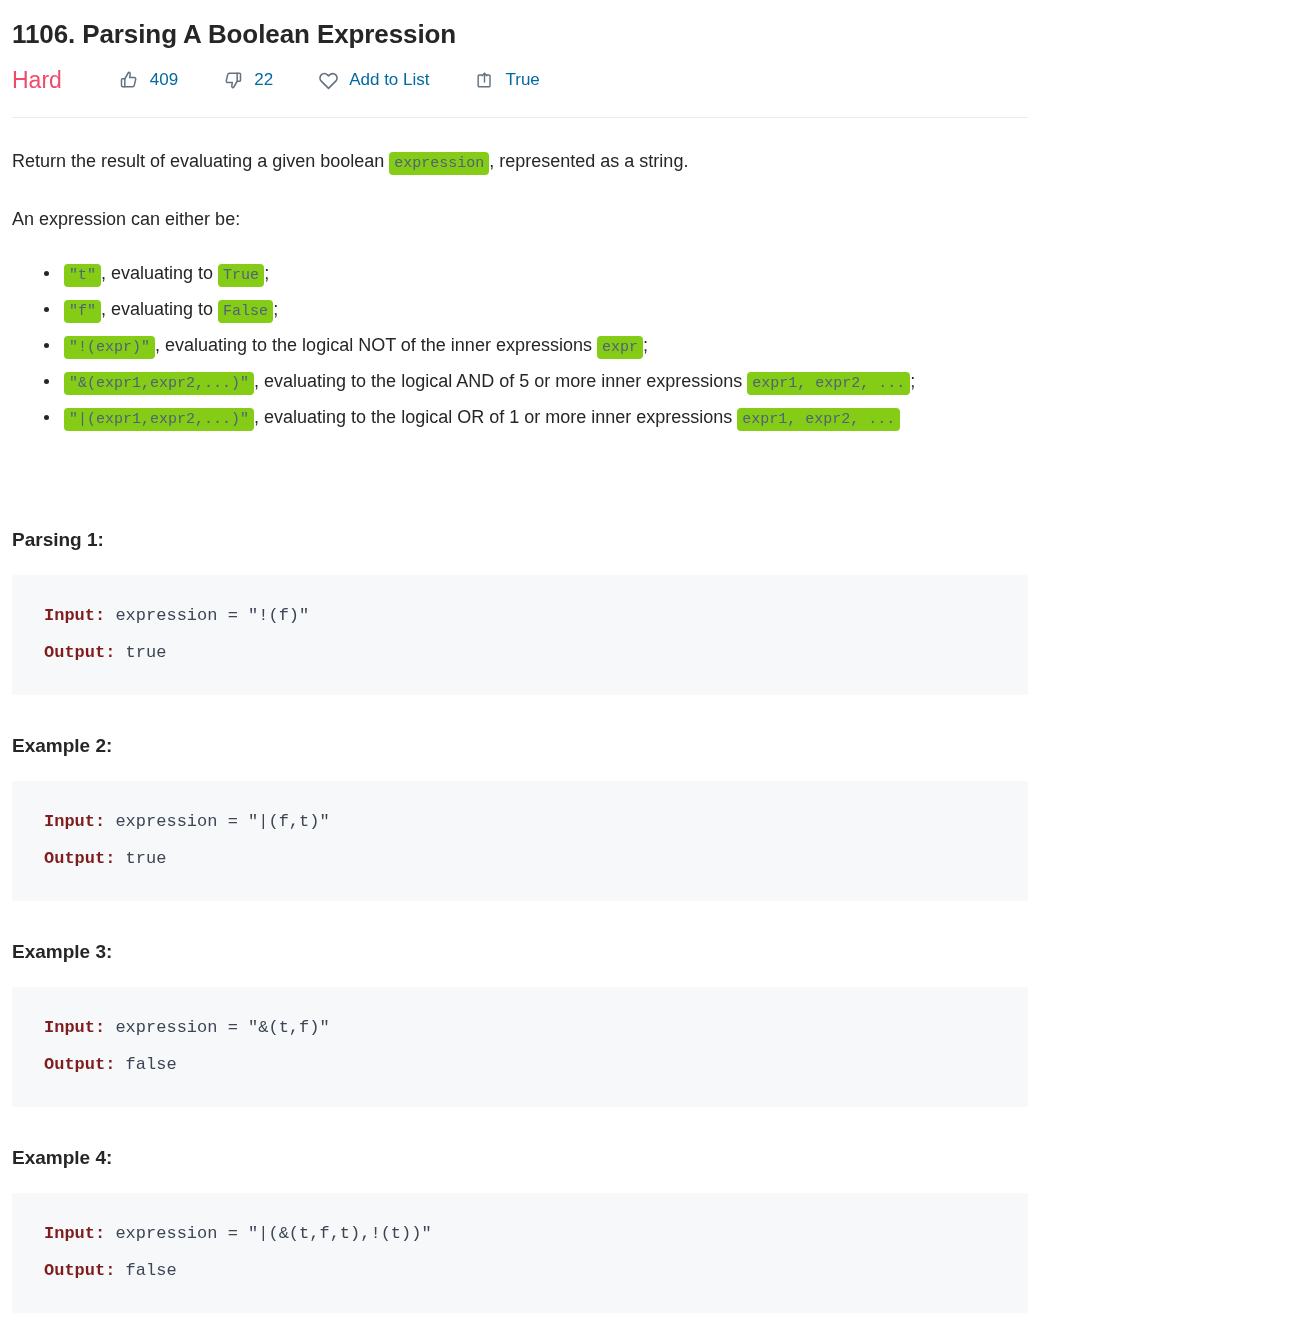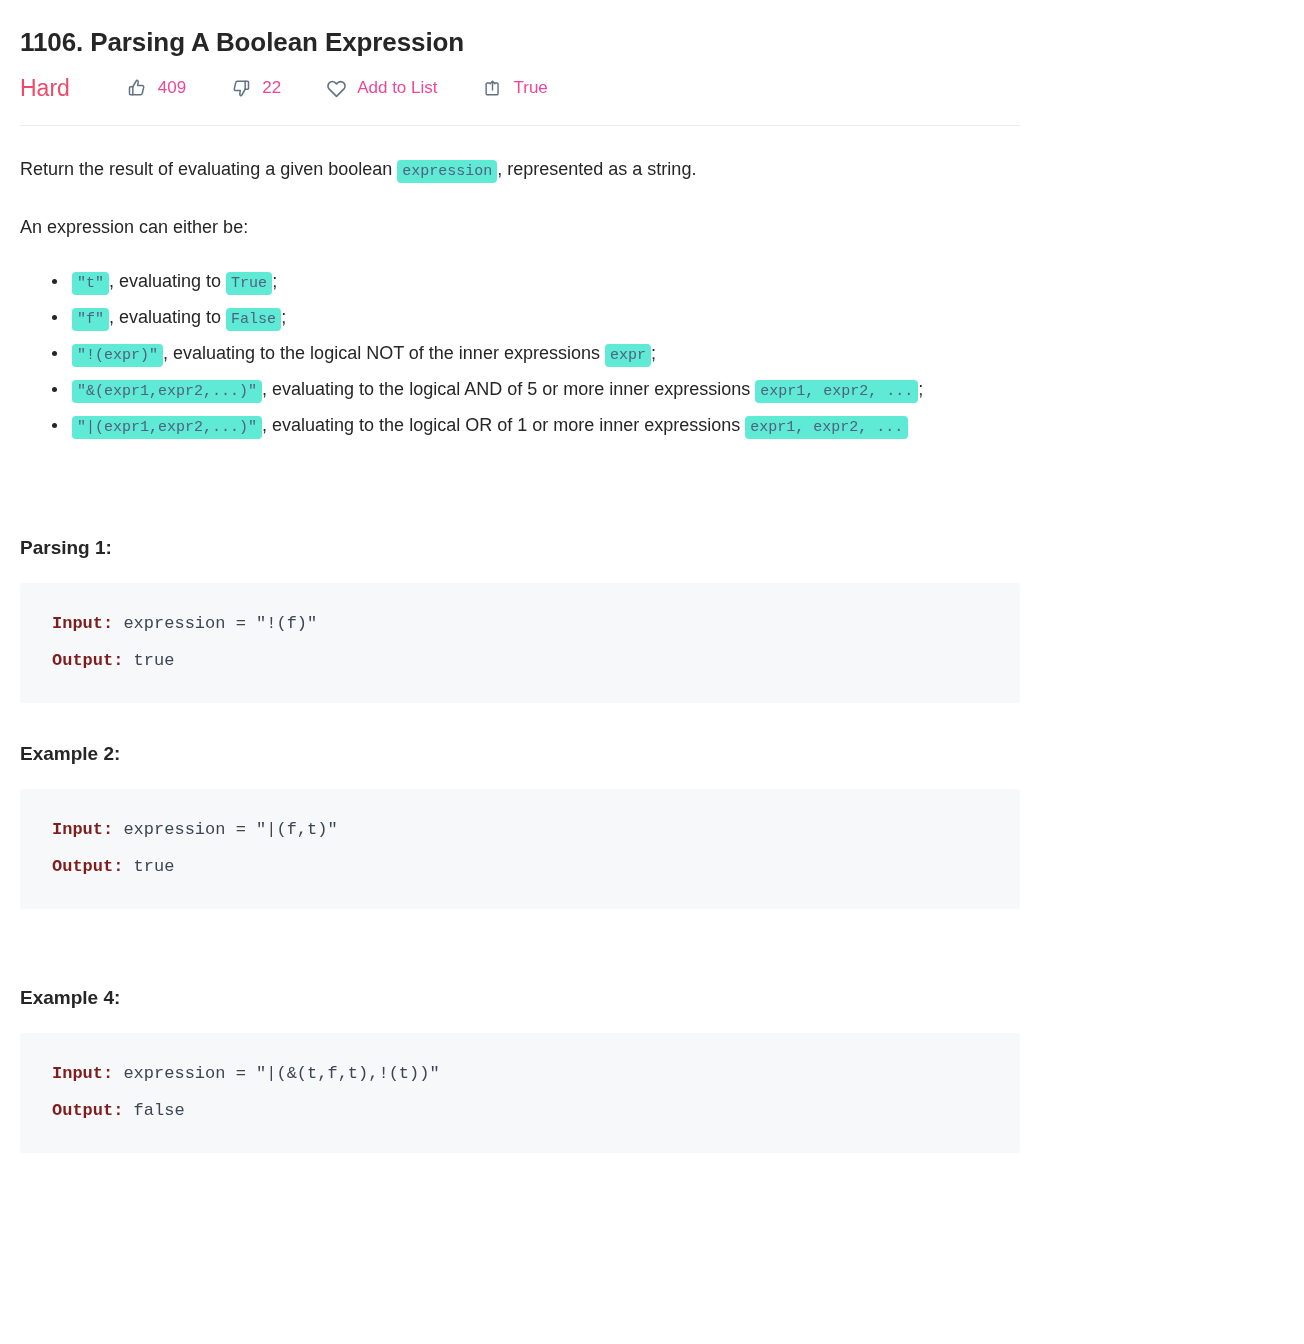--- a/index.html
+++ b/index.html
@@ -10,21 +10,21 @@
   body {
     width: 1304px;
     min-height: 1344px;
     font-family: "Liberation Sans", sans-serif;
     color: #262626;
     -webkit-font-smoothing: antialiased;
   }
   .page {
     width: 1040px;
     box-sizing: border-box;
-    padding: 16px;
+    padding: 8px;
   }
 
   
   .title {
     font-size: 26px;
     font-weight: bold;
     color: #262626;
     letter-spacing: -0.1px;
     margin: 0;
     padding: 9px 0 0 4px;
@@ -38,21 +38,21 @@
   }
   .difficulty {
     font-size: 23px;
     color: #ef4a6b;
     margin-right: 56px;
     line-height: 22px;
   }
   .meta-item {
     display: flex;
     align-items: center;
-    color: #ec4899;
+    color: #0369a1;
     font-size: 17px;
     margin-right: 44px;
     line-height: 22px;
   }
   .meta-item .ico {
     display: inline-flex;
     align-items: center;
     justify-content: center;
     width: 22px;
     height: 22px;
@@ -74,21 +74,21 @@
     font-size: 18px;
     line-height: 27px;
     color: #262626;
     margin: 29px 0 0 0;
   }
   p.para:first-of-type { margin-top: 30px; }
 
   code.chip {
     font-family: "Liberation Mono", monospace;
     font-size: 15px;
-    background: #5eead4;
+    background: #84cc16;
     color: #50637a;
     padding: 3px 5px;
     border-radius: 4px;
     white-space: pre-wrap;
     line-height: 26px;
   }
 
   ul.spec {
     list-style: none;
     margin: 22px 0 0 0;
@@ -222,20 +222,25 @@
     <div class="ex-spacer"></div>
 
     <div class="ex-block">
       <h3 class="example-head">Example 2:</h3>
       <pre class="codeblock"><span class="lbl">Input:</span><span> expression = "|(f,t)"</span>
 <span class="lbl">Output:</span><span> true</span></pre>
     </div>
 
     <div class="ex-spacer"></div>
 
+    <div class="ex-block">
+      <h3 class="example-head">Example 3:</h3>
+      <pre class="codeblock"><span class="lbl">Input:</span><span> expression = "&amp;(t,f)"</span>
+<span class="lbl">Output:</span><span> false</span></pre>
+    </div>
 
     <div class="ex-spacer"></div>
 
     <div class="ex-block">
       <h3 class="example-head">Example 4:</h3>
       <pre class="codeblock"><span class="lbl">Input:</span><span> expression = "|(&amp;(t,f,t),!(t))"</span>
 <span class="lbl">Output:</span><span> false</span></pre>
     </div>
 
   </div>

